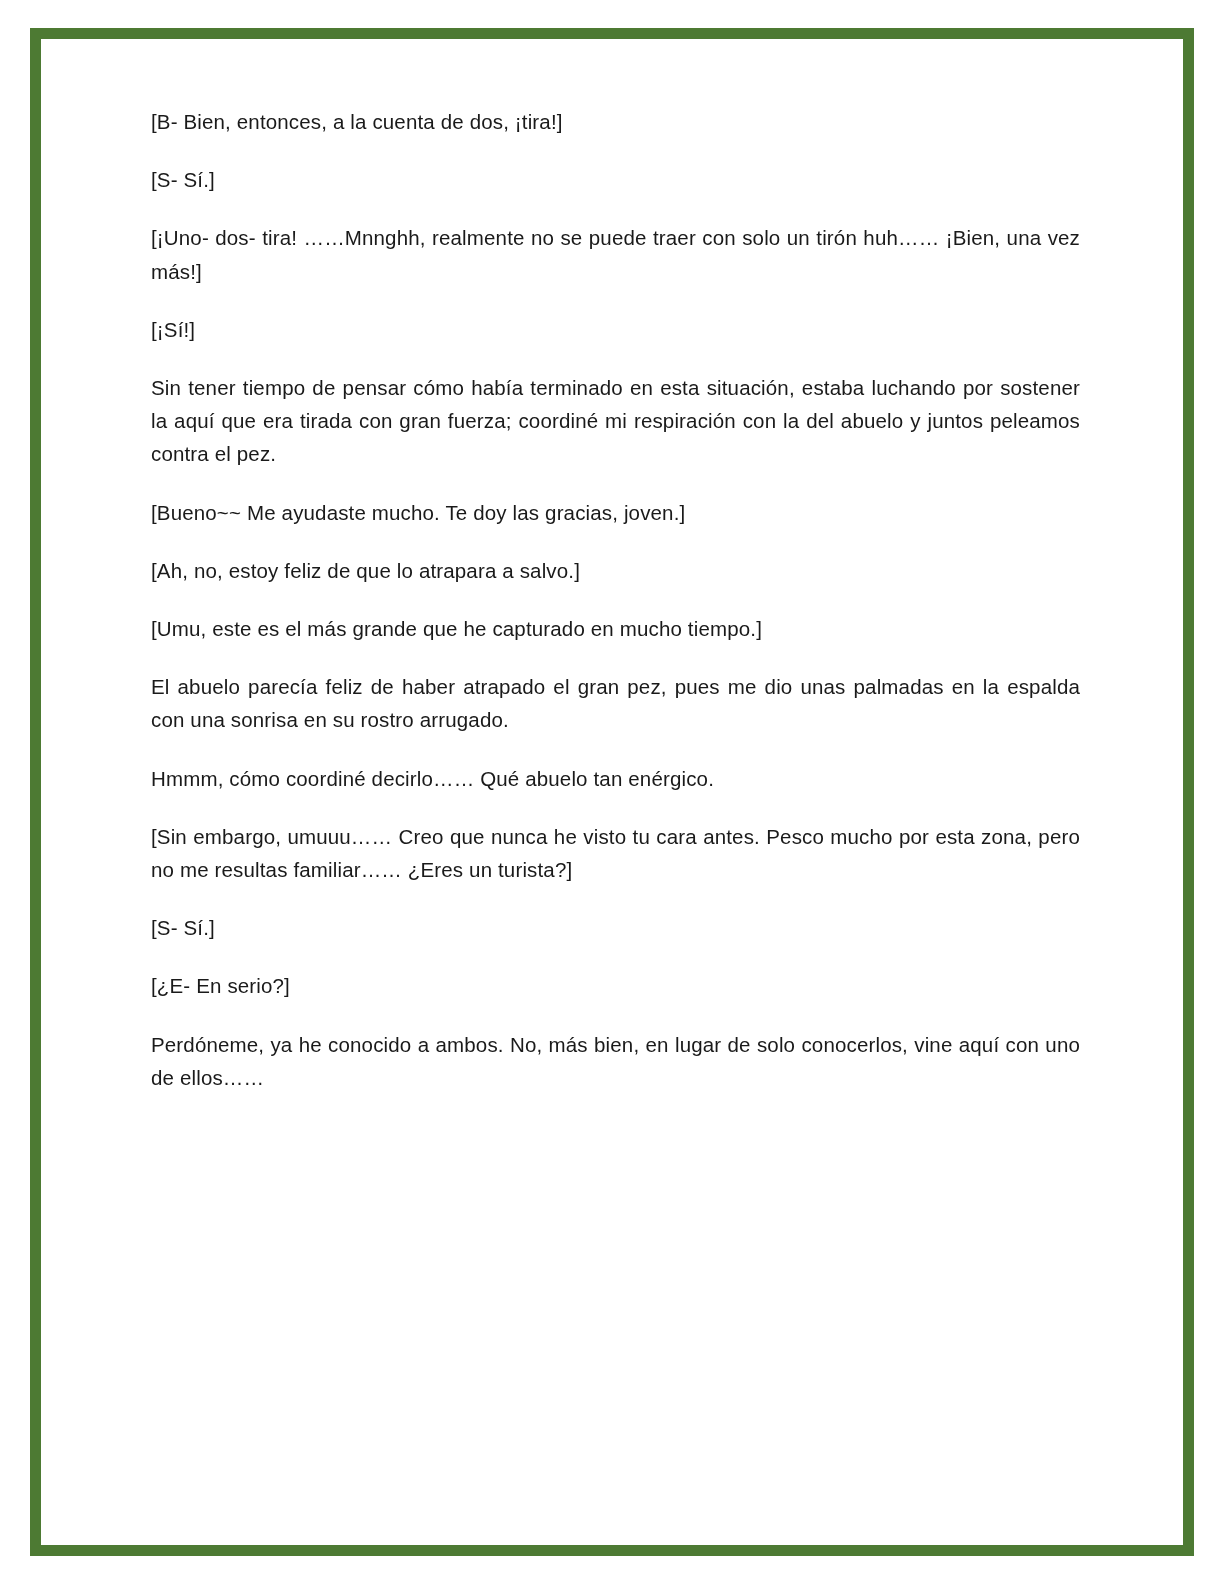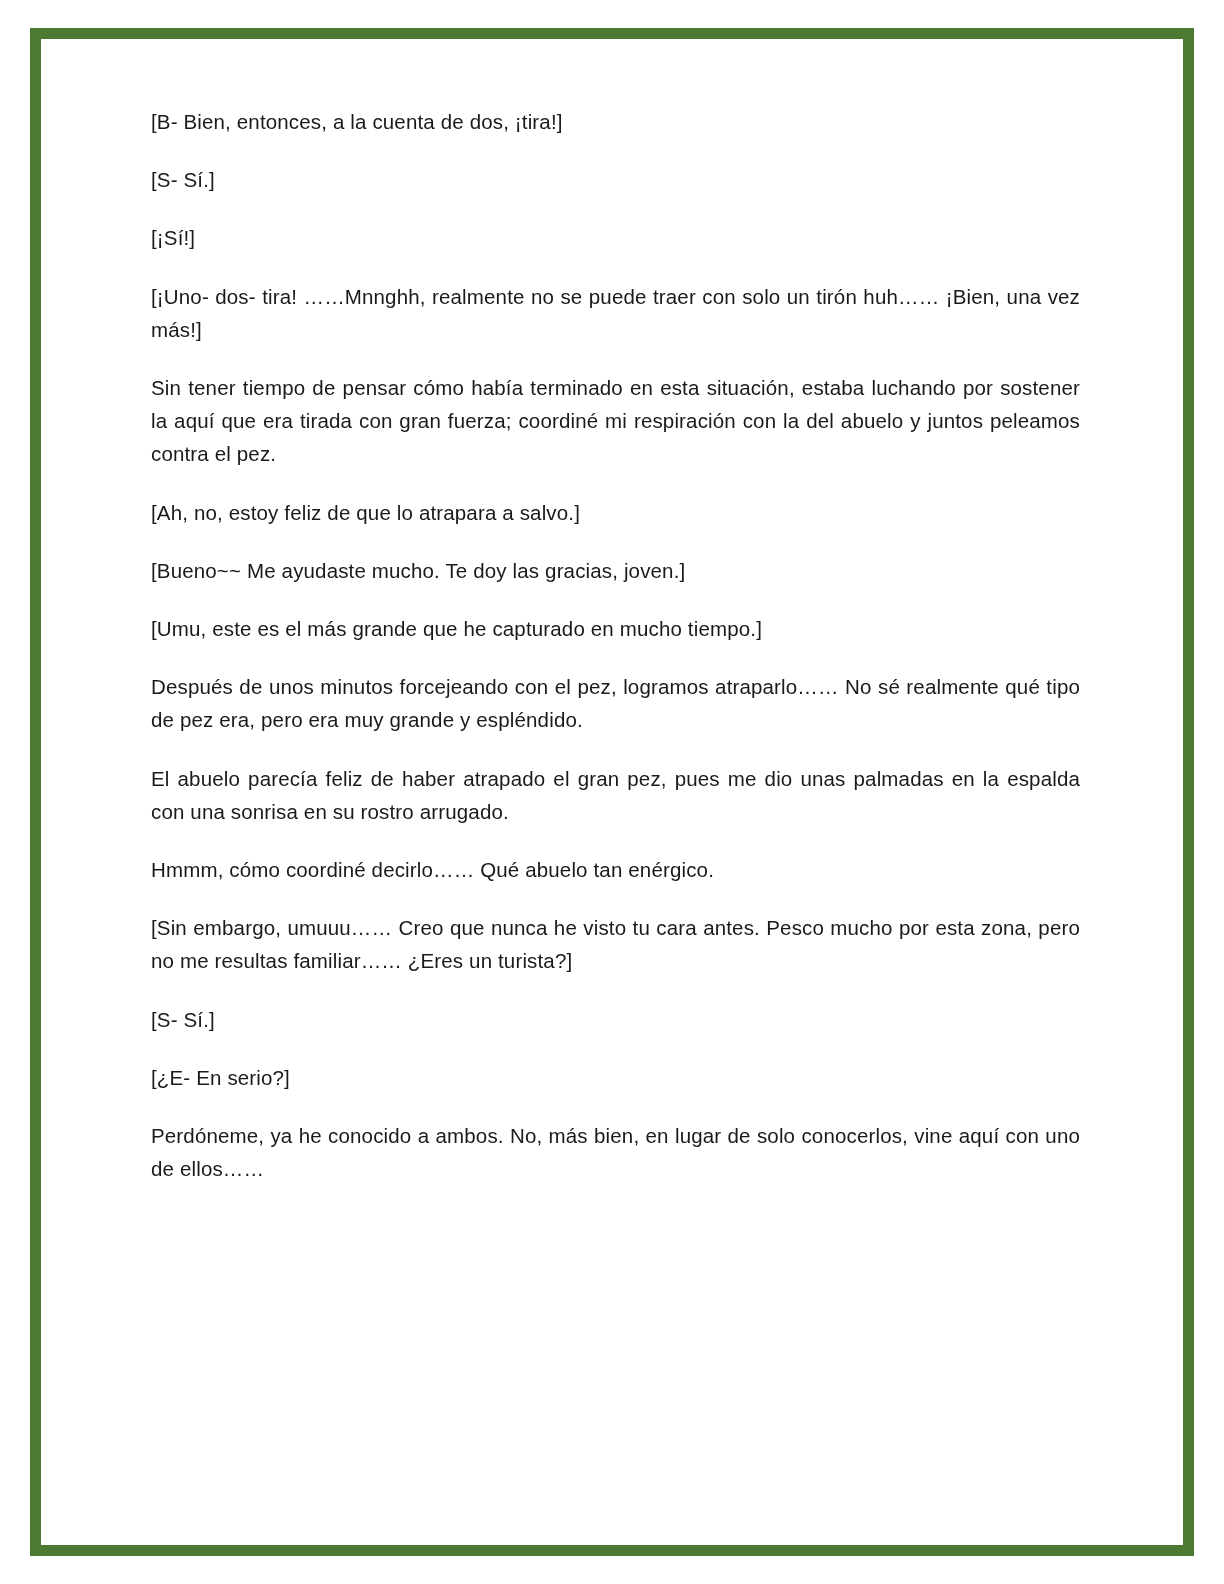--- a/index.html
+++ b/index.html
@@ -51,27 +51,26 @@
 </style>
 </head>
 <body>
 
 <div class="page">
   <div class="border-frame">
     <div class="content-area">
       <div class="doc-body">
         <p class="para">[B- Bien, entonces, a la cuenta de dos, ¡tira!]</p>
         <p class="para">[S- Sí.]</p>
+        <p class="para">[¡Uno- dos- tira! ……Mnnghh, realmente no se puede traer con solo un tirón huh…… ¡Bien, una vez más!]</p>
         <p class="para">[¡Sí!]</p>
-        <p class="para">[¡Uno- dos- tira! ……Mnnghh, realmente no se puede traer con solo un tirón huh…… ¡Bien, una vez más!]</p>
         <p class="para">Sin tener tiempo de pensar cómo había terminado en esta situación, estaba luchando por sostener la aquí que era tirada con gran fuerza; coordiné mi respiración con la del abuelo y juntos peleamos contra el pez.</p>
+        <p class="para">[Bueno~~ Me ayudaste mucho. Te doy las gracias, joven.]</p>
         <p class="para">[Ah, no, estoy feliz de que lo atrapara a salvo.]</p>
-        <p class="para">[Bueno~~ Me ayudaste mucho. Te doy las gracias, joven.]</p>
         <p class="para">[Umu, este es el más grande que he capturado en mucho tiempo.]</p>
-        <p class="para">Después de unos minutos forcejeando con el pez, logramos atraparlo…… No sé realmente qué tipo de pez era, pero era muy grande y espléndido.</p>
         <p class="para">El abuelo parecía feliz de haber atrapado el gran pez, pues me dio unas palmadas en la espalda con una sonrisa en su rostro arrugado.</p>
         <p class="para">Hmmm, cómo coordiné decirlo…… Qué abuelo tan enérgico.</p>
         <p class="para">[Sin embargo, umuuu…… Creo que nunca he visto tu cara antes. Pesco mucho por esta zona, pero no me resultas familiar…… ¿Eres un turista?]</p>
         <p class="para">[S- Sí.]</p>
         <p class="para">[¿E- En serio?]</p>
         <p class="para">Perdóneme, ya he conocido a ambos. No, más bien, en lugar de solo conocerlos, vine aquí con uno de ellos……</p>
       </div>
     </div>
   </div>
 </div>

